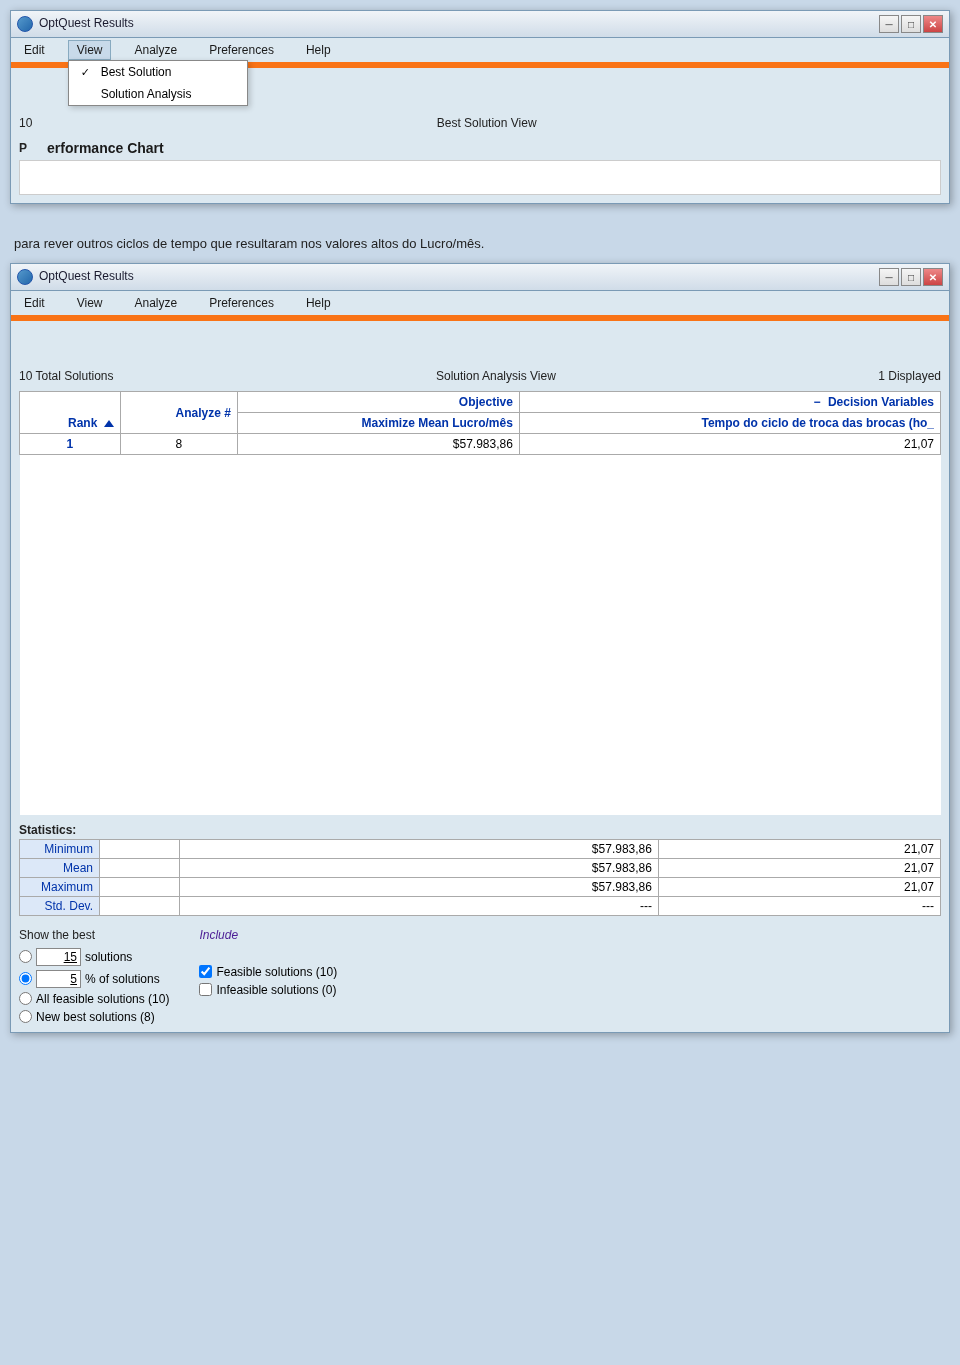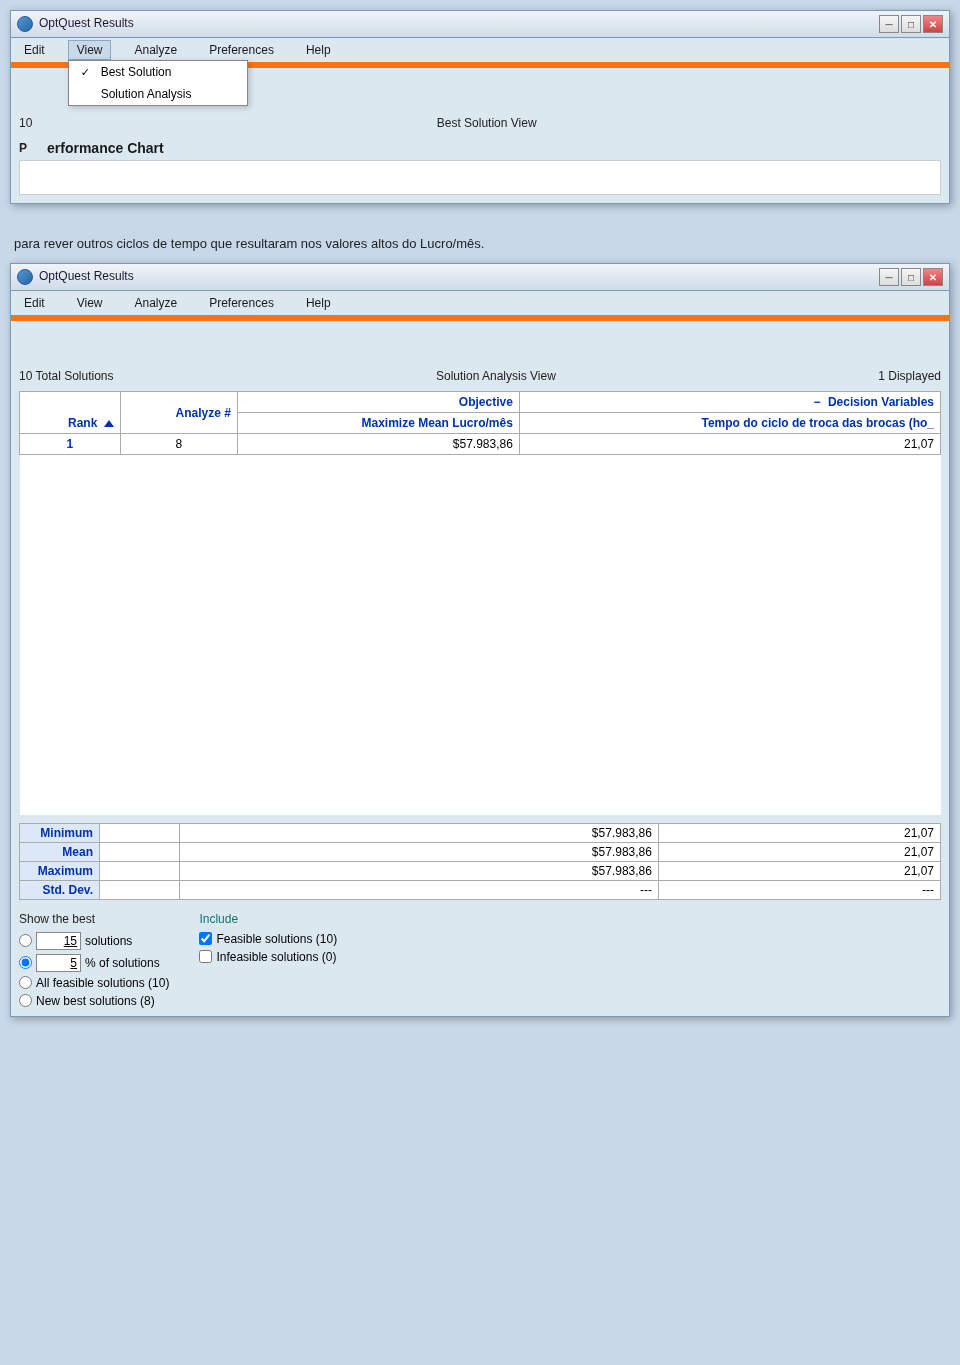--- a/index.html
+++ b/index.html
@@ -215,21 +215,21 @@
 
     .stats-table td {
       border: 1px solid #aaa;
       padding: 2px 6px;
       background: white;
       text-align: right;
     }
 
     .stats-table td.stat-label {
       color: #0033aa;
-      font-weight: bold;
+      font-weight: normal;
       text-align: right;
       background: #dce8f8;
       width: 80px;
     }
 
     .stats-table td.stat-empty {
       background: white;
       width: 80px;
     }
 
@@ -273,23 +273,24 @@
     }
 
     .include-group {
       display: flex;
       flex-direction: column;
       gap: 4px;
     }
 
     .include-title {
       font-size: 12px;
-      color: #0f766e;
+      color: #4c1d95;
       font-weight: normal;
-      margin-bottom: 2px;
+      margin-bottom: 19px;
+      font-style: italic;
     }
 
     .checkbox-row {
       display: flex;
       align-items: center;
       gap: 4px;
       font-size: 12px;
     }
 
     .checkbox-row input[type="checkbox"] {
@@ -426,20 +427,21 @@
         </tr>
 
         <tr style="height:360px;">
           <td colspan="4" style="background:white; border:none;"></td>
         </tr>
       </tbody>
     </table>
   </div>
 
   <div class="statistics-section">
+    <div class="statistics-label">Statistics:</div>
     <table class="stats-table">
       <tbody>
           <tr>
         <td class="stat-label">Minimum</td>
         <td class="stat-empty"></td>
         <td>$57.983,86</td>
         <td>21,07</td>
       </tr>
       <tr>
         <td class="stat-label">Mean</td>

